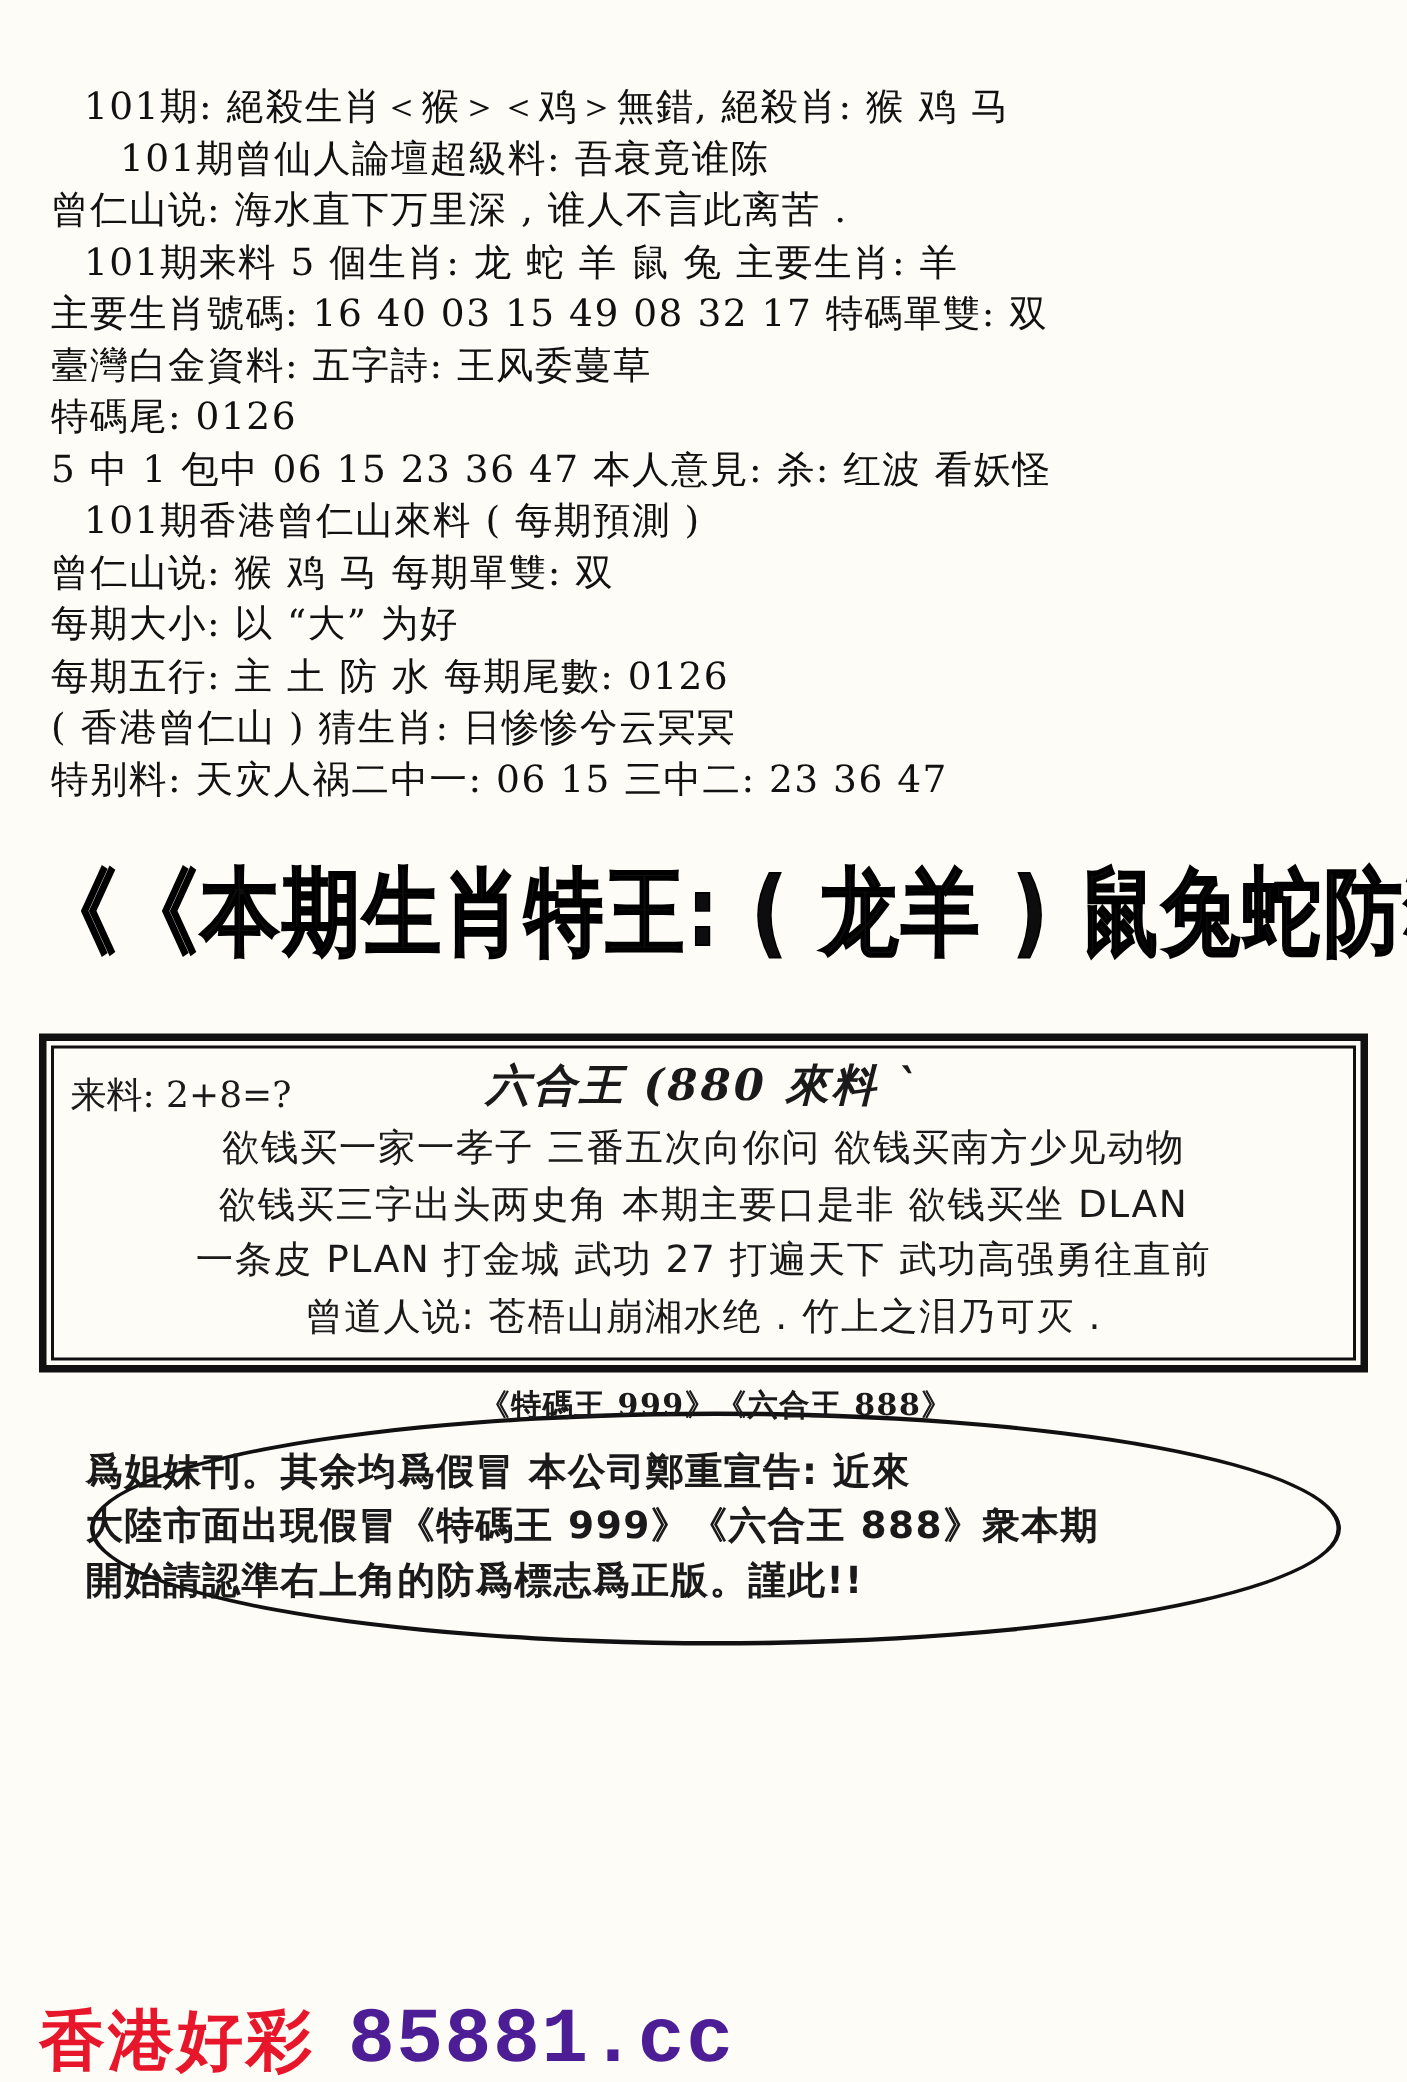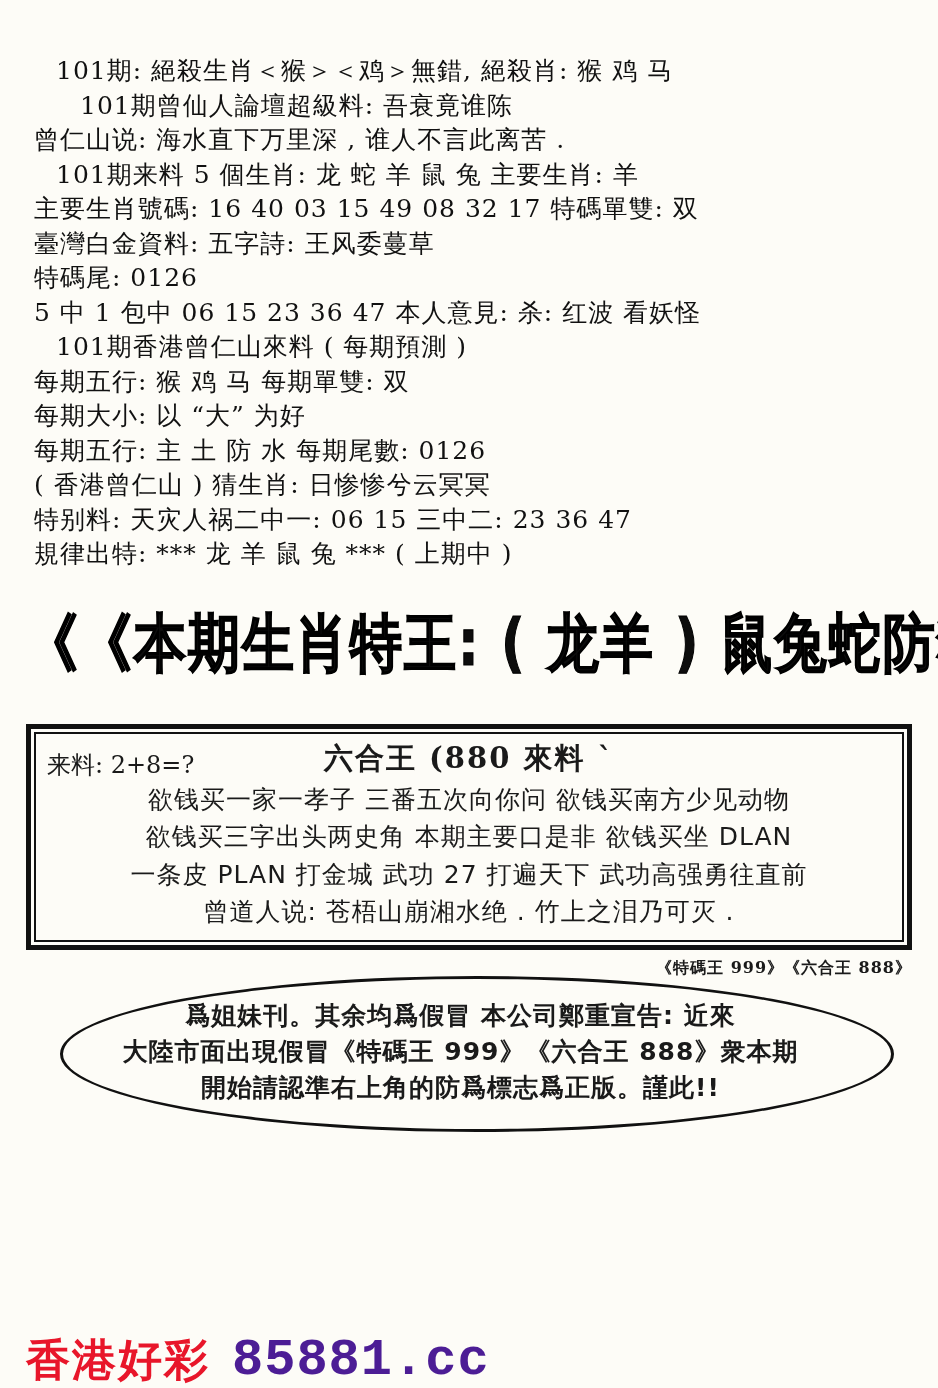--- a/index.html
+++ b/index.html
@@ -58,20 +58,21 @@
     content:"";position:absolute;left:3px;top:3px;right:3px;bottom:3px;
     border:2px solid #111;pointer-events:none;
   }
   .box-title{
     text-align:center;
     font-family:"DejaVu Serif", serif;
     font-weight:bold;
     font-size:29px;
     letter-spacing:2px;
     margin:2px 0 0 0;
+    font-style:italic;
   }
   .box-sub{
     font-family:"DejaVu Serif", serif;
     font-size:24px;
     margin-top:-30px;
     padding-left:6px;
   }
   .box-line{
     font-family:"DejaVu Sans", sans-serif;
     font-size:25px;
@@ -88,30 +89,29 @@
     height:170px;
   }
   .oval{
     position:absolute;left:34px;top:0;
     width:828px;height:150px;
     border:3px solid #111;
     border-radius:50%/50%;
   }
   .oval-head{
     position:absolute;top:-18px;left:17px;right:0;
-    text-align:right;
+    text-align:center;
     font-family:"DejaVu Serif", serif;
     font-weight:bold;
-    font-size:16px;
+    font-size:20px;
     letter-spacing:1px;
     background:transparent;
   }
   .oval-body{
-    position:absolute;top:22px;left:3px;right:20px;
-    text-align:center;
+    position:absolute;top:22px;left:31px;right:20px;
     font-family:"DejaVu Sans", sans-serif;
     font-weight:bold;
     font-size:25px;
     line-height:1.45;
     letter-spacing:1px;
     white-space:nowrap;
   }
 
   
   .footer{
@@ -144,26 +144,25 @@
   <div class="lines">
     <div class="line ind1">101期:  絕殺生肖＜猴＞＜鸡＞無錯,  絕殺肖: 猴 鸡 马</div>
     <div class="line ind2">101期曾仙人論壇超級料: 吾衰竟谁陈</div>
     <div class="line ind0">曾仁山说: 海水直下万里深 , 谁人不言此离苦 .</div>
     <div class="line ind1">101期来料 5 個生肖: 龙 蛇 羊 鼠 兔            主要生肖: 羊</div>
     <div class="line ind0">主要生肖號碼: 16 40 03 15 49 08 32 17  特碼單雙: 双</div>
     <div class="line ind0">臺灣白金資料:  五字詩: 王风委蔓草</div>
     <div class="line ind0">特碼尾: 0126</div>
     <div class="line ind0">5 中 1 包中  06 15 23 36 47   本人意見: 杀: 红波 看妖怪</div>
     <div class="line ind1">101期香港曾仁山來料 ( 每期預測 )</div>
-    <div class="line ind0">每期五行: 猴 鸡 马   每期單雙: 双</div>
+    <div class="line ind0">曾仁山说: 猴 鸡 马   每期單雙: 双</div>
     <div class="line ind0">每期大小:  以 “大” 为好</div>
     <div class="line ind0">每期五行:  主 土  防 水 每期尾數: 0126</div>
     <div class="line ind0">( 香港曾仁山 ) 猜生肖: 日惨惨兮云冥冥</div>
     <div class="line ind0">特别料: 天灾人祸二中一:  06 15    三中二: 23 36 47</div>
-    <div class="line ind0">規律出特:   ***  龙 羊 鼠 兔  ***  ( 上期中 )</div>
   </div>
 
   <div class="banner">《《本期生肖特王: ( 龙羊 ) 鼠兔蛇防狗猪牛》》</div>
 
   <div class="framebox">
     <div class="box-title">六合王 (880 來料 `</div>
     <div class="box-sub">来料: 2+8=?</div>
     <div class="box-line">欲钱买一家一孝子  三番五次向你问  欲钱买南方少见动物</div>
     <div class="box-line">欲钱买三字出头两史角  本期主要口是非  欲钱买坐 DLAN</div>
     <div class="box-line">一条皮 PLAN 打金城  武功 27 打遍天下  武功高强勇往直前</div>

